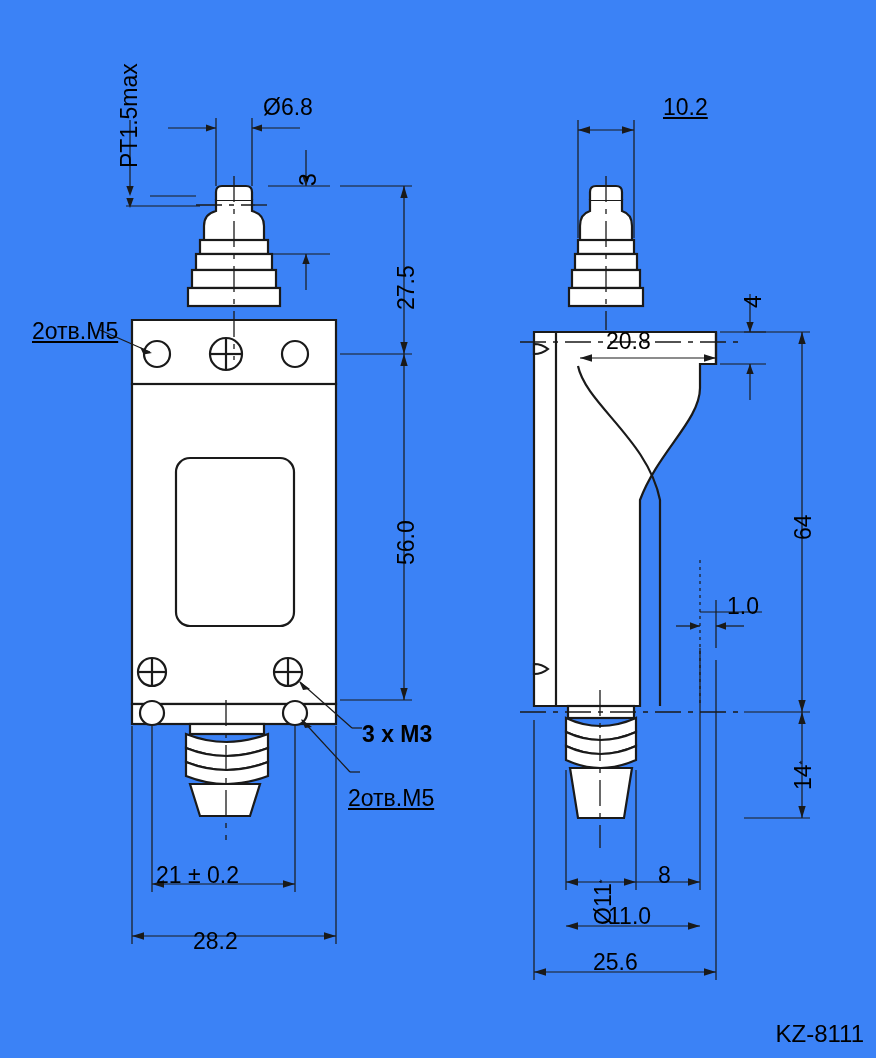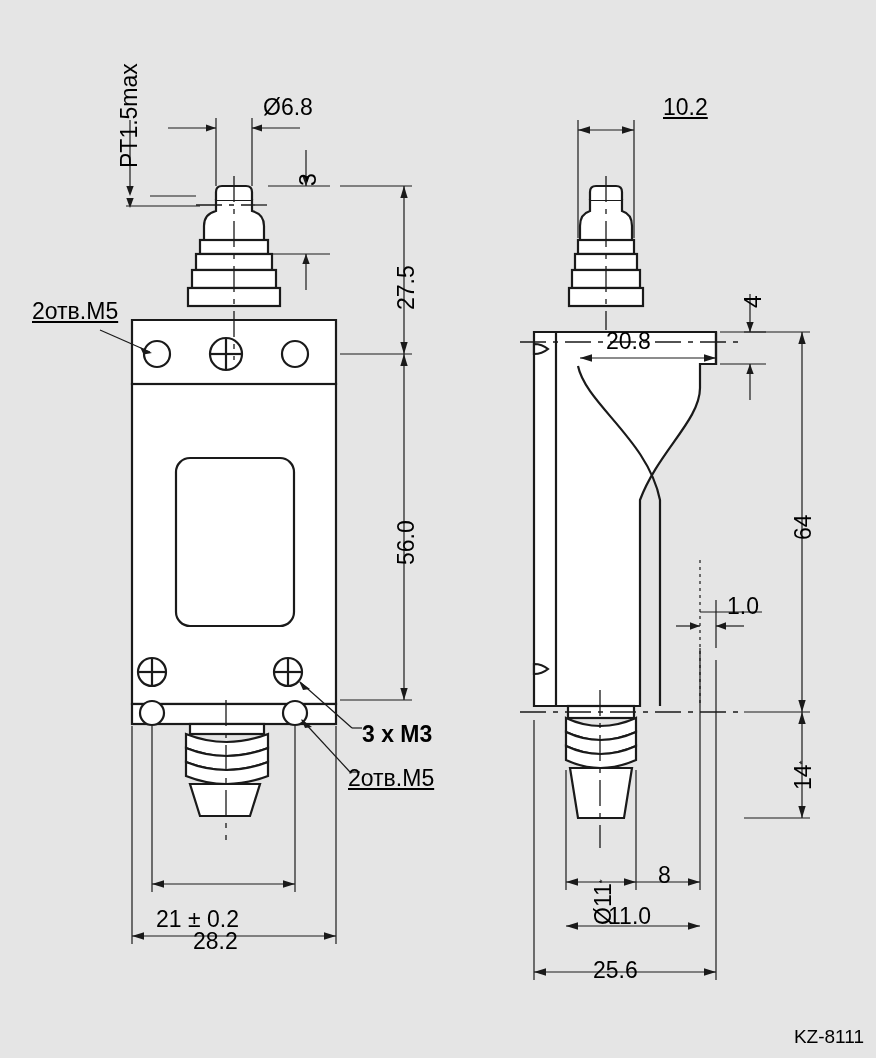--- a/index.html
+++ b/index.html
@@ -7,50 +7,50 @@
     padding: 0;
     background: #ffffff;
   }
   body {
     font-family: "Liberation Sans", sans-serif;
   }
   #sheet {
     position: relative;
     width: 876px;
     height: 1058px;
-    background: #e5e5e5;
+    background: #3b82f6;
     overflow: hidden;
   }
   #sheet svg {
     position: absolute;
     left: 0;
     top: 0;
   }
   .lbl {
     position: absolute;
     font-family: "Liberation Sans", sans-serif;
     font-size: 23px;
     color: #000000;
     white-space: nowrap;
     line-height: 1;
   }
   .rot90 {
     transform: rotate(-90deg);
     transform-origin: left top;
   }
-  .underline { text-decoration: underline; }
+  .underline { text-decoration: underline; margin-top: 20px; }
   .sup {
     font-size: 0.62em;
     vertical-align: super;
   }
   #partno {
     position: absolute;
     right: 12px;
     bottom: 10px;
-    font-size: 19px;
+    font-size: 24px;
     color: #000;
     font-family: "Liberation Sans", sans-serif;
   }
 </style>
 </head>
 <body>
 
 <div id="sheet">
 
   <svg width="876" height="1058" viewBox="0 0 876 1058" stroke="#1a1a1a" fill="none" stroke-linecap="butt">
@@ -267,21 +267,21 @@
   <div class="lbl rot90" style="left:395px; top:310px;">27.5</div>
 
   <div class="lbl rot90" style="left:395px; top:565px;">56.0</div>
 
   <div class="lbl underline" style="left:32px; top:300px;">2отв.M5</div>
 
   <div class="lbl" style="left:362px; top:723px;font-weight:bold;">3 x M3</div>
 
   <div class="lbl underline" style="left:348px; top:767px;">2отв.M5</div>
 
-  <div class="lbl" style="left:156px; top:864px;margin-top:44px;">21 ± 0.2</div>
+  <div class="lbl" style="left:156px; top:864px;">21 ± 0.2</div>
 
   <div class="lbl" style="left:193px; top:930px;">28.2</div>
 
   <div class="lbl" style="left:663px; top:96px;text-decoration:underline;">10.2</div>
 
   <div class="lbl rot90" style="left:742px; top:308px;">4</div>
 
   <div class="lbl" style="left:606px; top:330px;">20.8</div>
 
   <div class="lbl" style="left:727px; top:595px;">1.0</div>
@@ -293,17 +293,17 @@
   </div>
 
   <div class="rot90" style="position:absolute; left:592px; top:925px;">
     <span class="lbl" style="position:static;">Ø11</span><span class="lbl sup" style="position:static;">*</span>
   </div>
 
   <div class="lbl" style="left:658px; top:864px;">8</div>
 
   <div class="lbl" style="left:608px; top:905px;">11.0</div>
 
-  <div class="lbl" style="left:593px; top:951px;margin-top:8px;">25.6</div>
+  <div class="lbl" style="left:593px; top:951px;">25.6</div>
 
   <div id="partno">KZ-8111</div>
 
 </div>
 
 </body></html>

